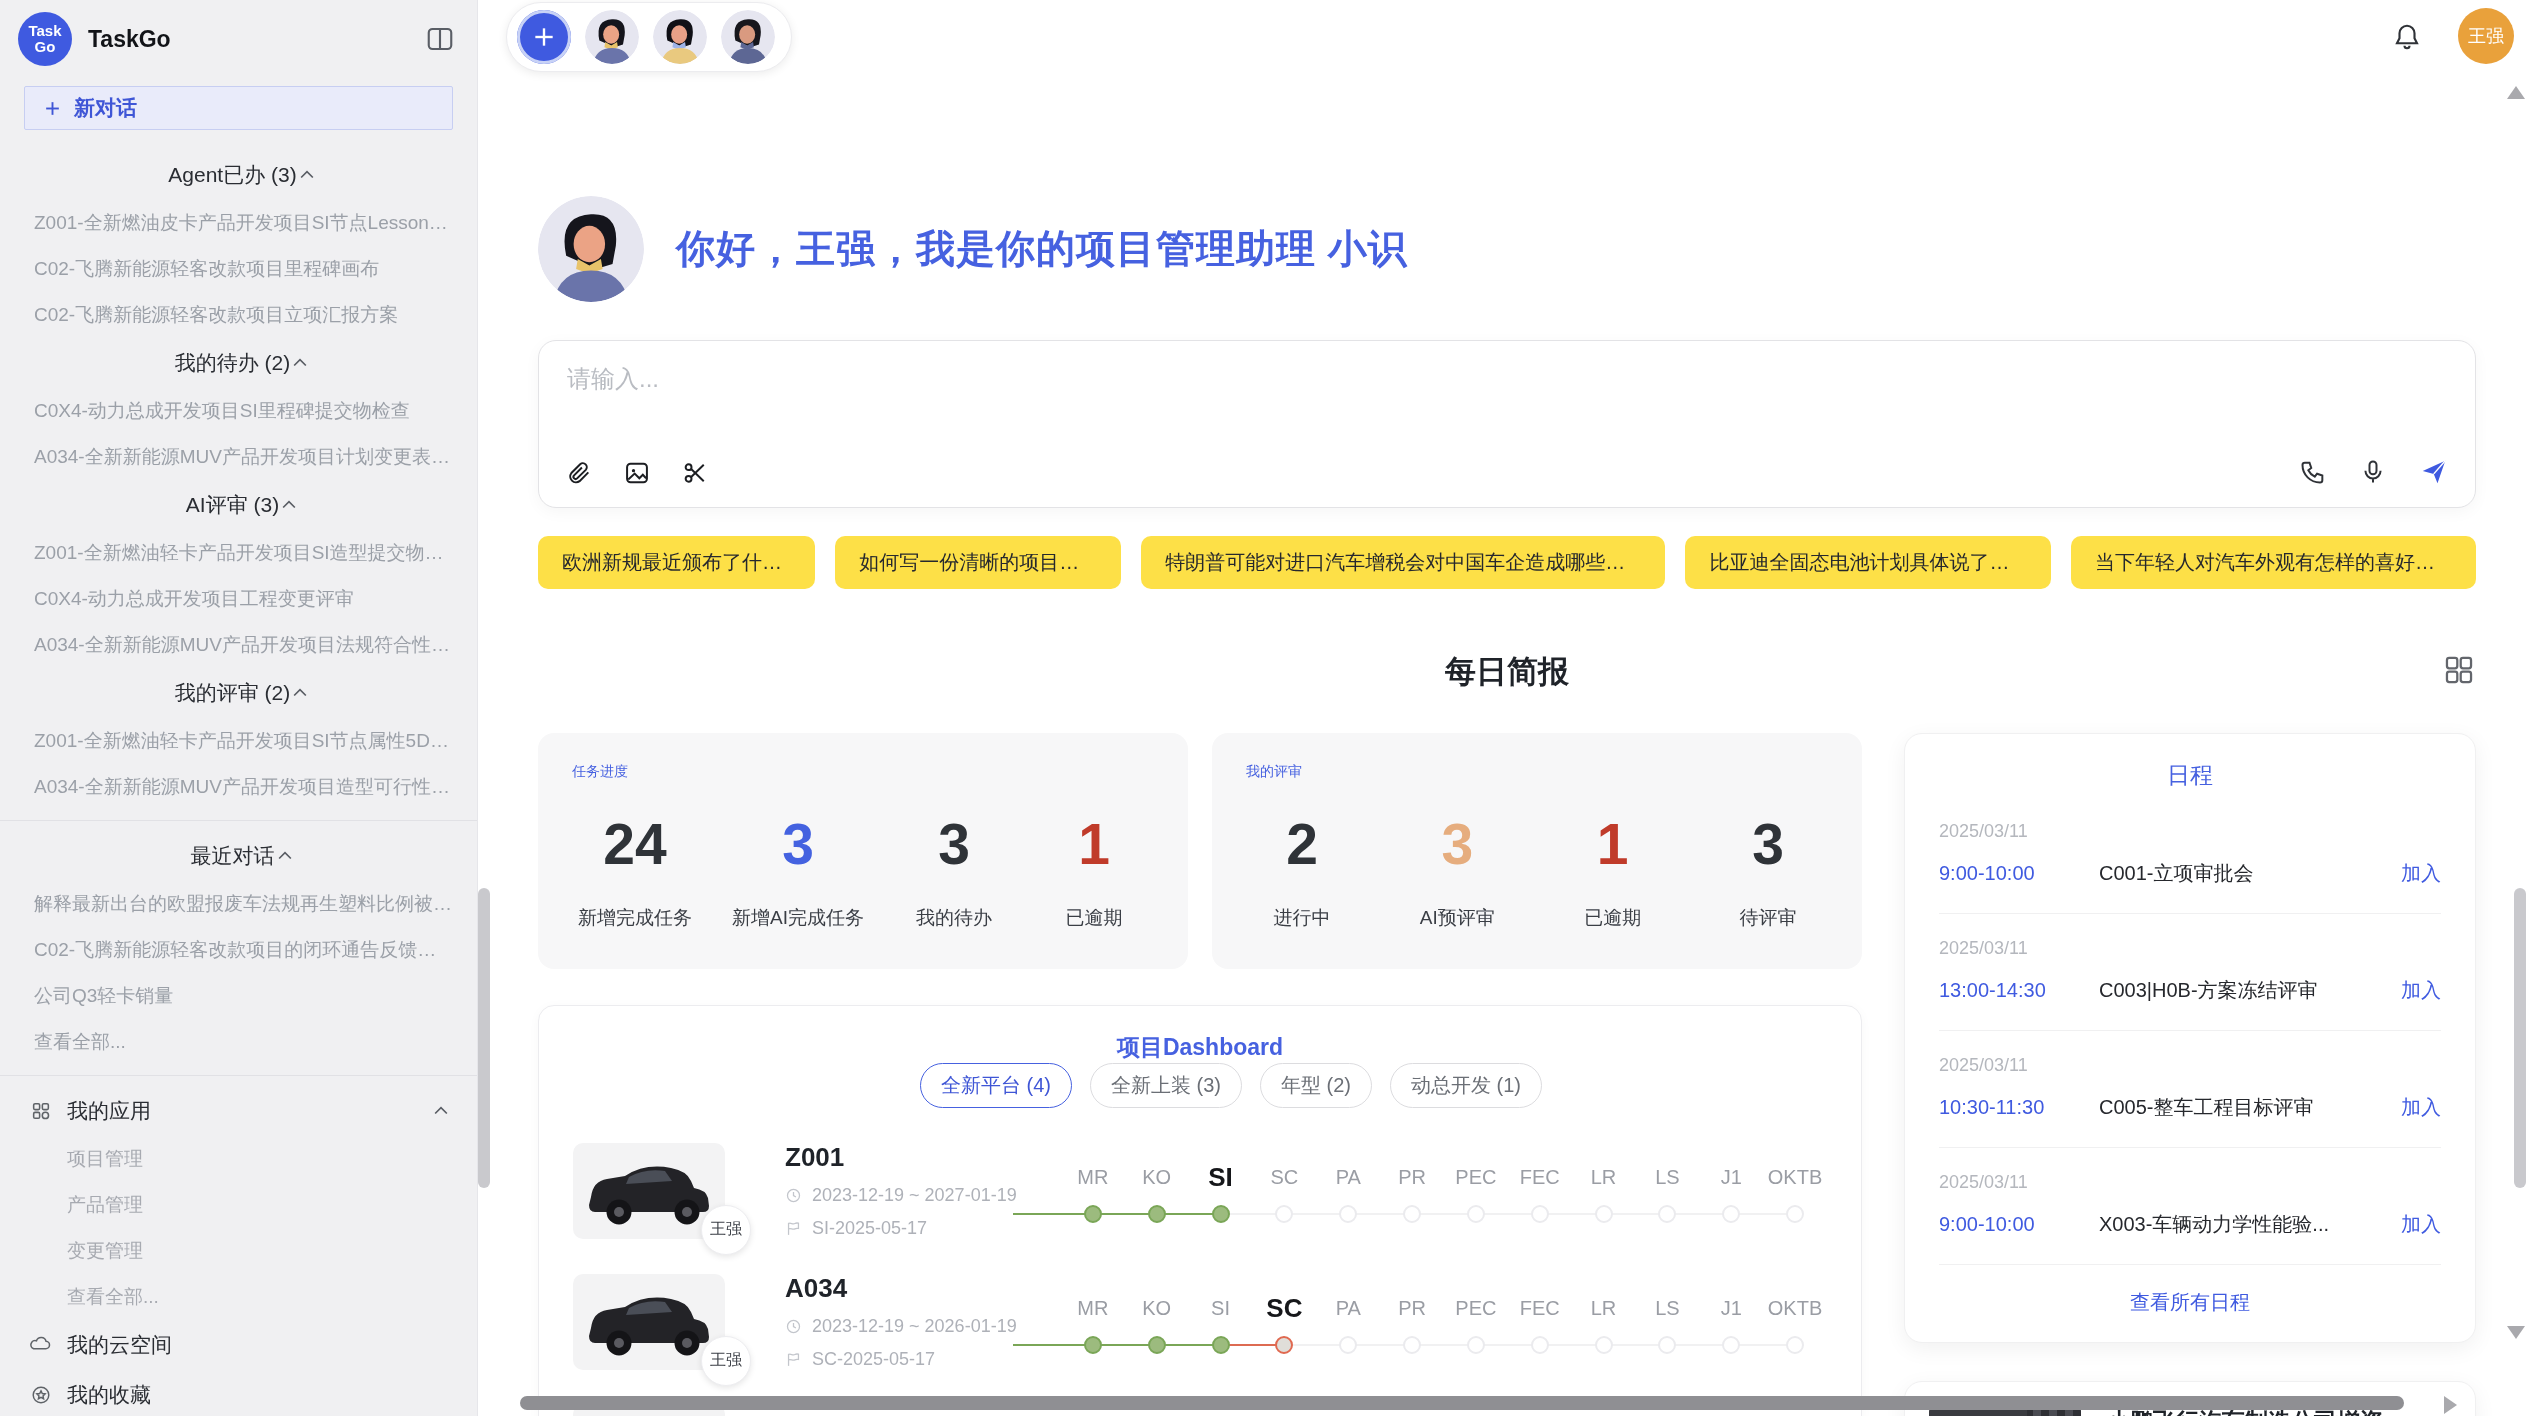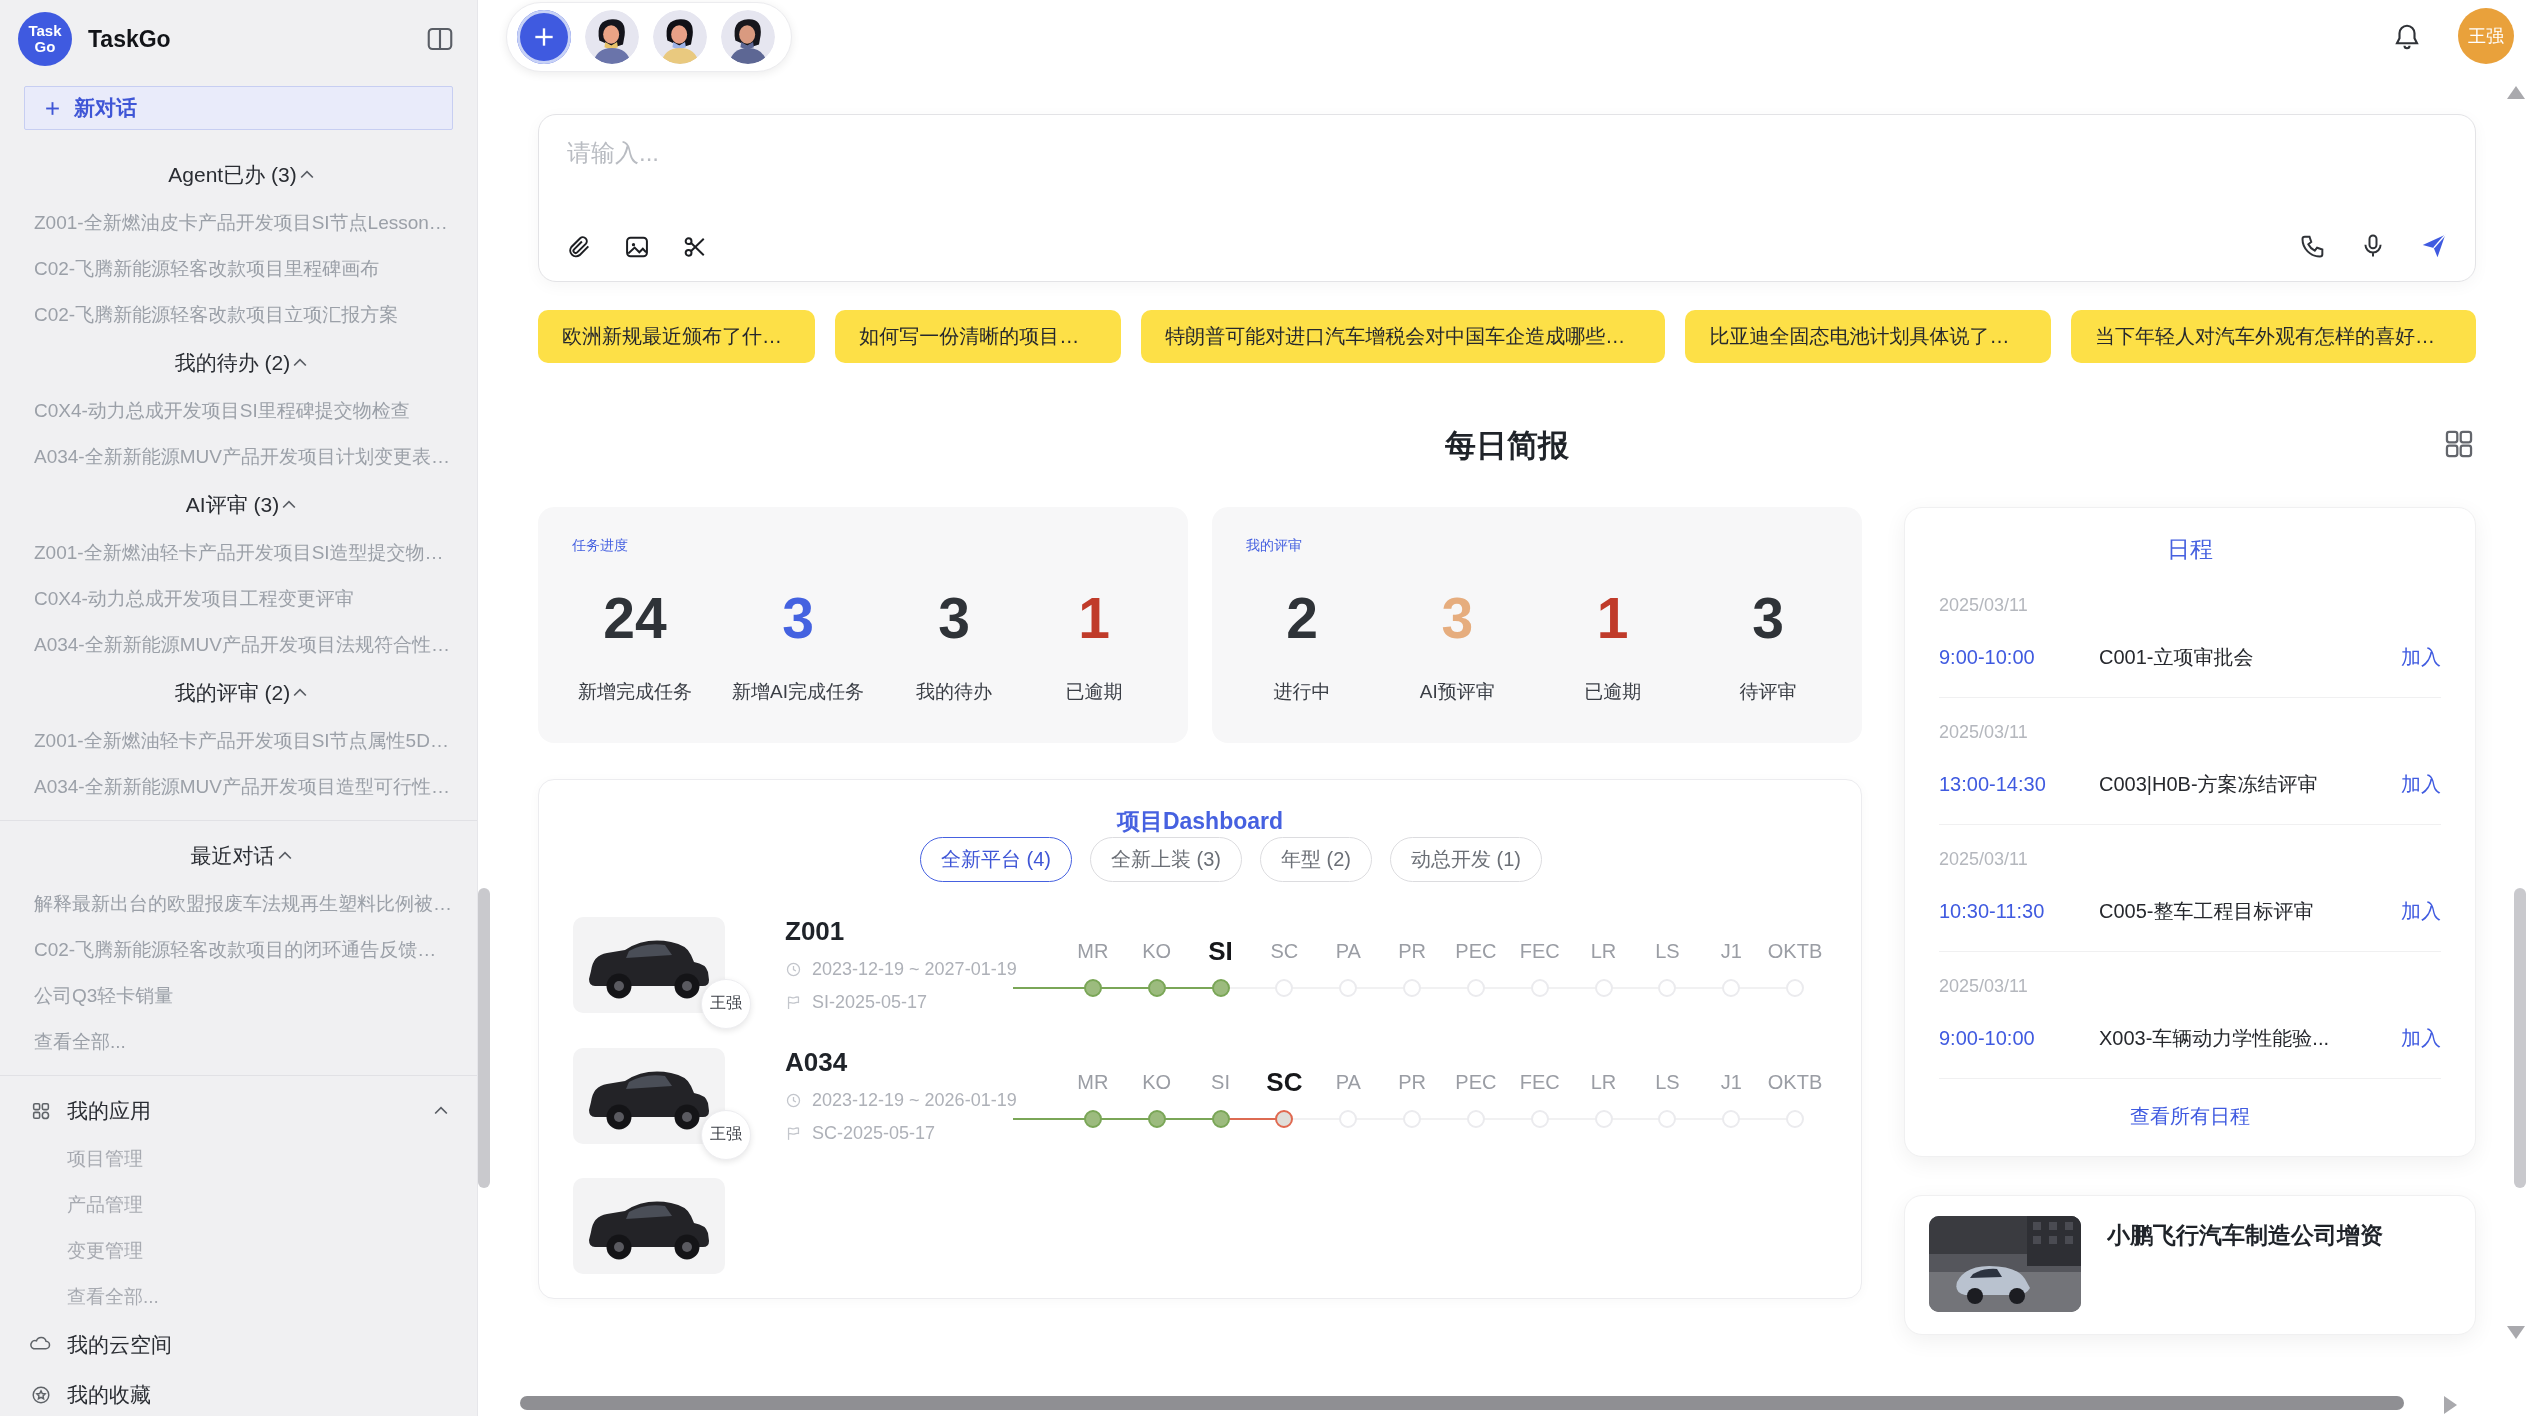--- a/index.html
+++ b/index.html
@@ -116,21 +116,21 @@
   .ms-col::before { content:""; position:absolute; top:54px; right:50%; width:100%; height:2px; background:#f1f1f2; }
   .ms-col:first-child::before { width:calc(50% + 48px); }
   .ms-col.seg-done::before { background:#7aa657; }
   .ms-col.seg-overdue::before { background:#dd6b52; }
 
   .sched-card { border:1px solid #f0f0f1; border-radius:18px; background:#fff;
     box-shadow:0 6px 22px rgba(0,0,0,.06); padding:26px 34px 20px 34px; }
   .sched-title { text-align:center; font-size:23px; color:#4661e0; padding-bottom:6px; }
   .sched-item { padding:24px 0 26px 0; border-bottom:1px solid #f0f0f1; }
   .sched-date { font-size:18px; color:#b4b7bd; }
-  .sched-line { display:flex; align-items:center; margin-top:28px; }
+  .sched-line { display:flex; align-items:center; margin-top:18px; }
   .sched-time { font-size:20px; color:#3f5ae0; width:150px; flex:none; }
   .sched-name { font-size:20px; color:#26282d; flex:1; min-width:0; white-space:nowrap;
     overflow:hidden; text-overflow:ellipsis; margin-left:10px; }
   .sched-join { font-size:20px; color:#3f5ae0; margin-left:14px; cursor:pointer; flex:none; }
   .sched-footer { text-align:center; padding:24px 0 6px 0; font-size:20px; color:#3f5ae0; cursor:pointer; }
 
   .news-card { margin-top:38px; border:1px solid #f0f0f1; border-radius:18px; background:#fff;
     box-shadow:0 6px 22px rgba(0,0,0,.06); padding:20px 24px; display:flex; gap:26px; height:140px; overflow:hidden; }
   .news-thumb { width:152px; height:96px; flex:none; border-radius:10px; overflow:hidden; }
   .news-thumb svg { display:block; width:100%; height:100%; }
@@ -315,20 +315,39 @@
         <svg viewBox="0 0 24 24" fill="none" stroke="currentColor" stroke-width="1.7">
           <path d="M12 3a6 6 0 0 0-6 6v4l-2 4h16l-2-4V9a6 6 0 0 0-6-6z"></path>
             <path d="M10 19a2 2 0 0 0 4 0"></path>
         </svg>
       </div>
       <div class="user-badge">王强</div>
     </div>
 
     <div class="content">
 
+      <div class="greet-row">
+        <div class="greet-avatar">
+            <svg viewBox="0 0 64 64">
+              <defs>
+                <clipPath id="pc3">
+                  <circle cx="32" cy="32" r="32"></circle>
+                </clipPath>
+              </defs>
+              <g clip-path="url(#pc3)">
+                <rect width="64" height="64" fill="#e6e6f0"></rect>
+                <path d="M17 36 q-5 -24 15 -25 q17 -1 15 19 l-2 11 -10 3z" fill="#15151c"></path>
+                <ellipse cx="31" cy="29" rx="9.5" ry="11" fill="#eba385"></ellipse>
+                <path d="M24 38 l7 4 7 -4 1 6 -8 3 -8 -3z" fill="#e8c36a"></path>
+                <path d="M9 66 q3 -21 23 -21 q20 0 23 21z" fill="#6a74aa"></path>
+              </g>
+            </svg>
+          </div>
+        <div class="greet-text">你好，王强，我是你的项目管理助理 小识</div>
+      </div>
 
       <div class="input-card">
         <textarea placeholder="请输入..." style=""></textarea>
         <div class="ic-left">
           <svg class="tool-ic" viewBox="0 0 24 24" fill="none" stroke="currentColor" stroke-width="1.7">
               <path d="M20 11.5 12.5 19a5 5 0 0 1-7-7L13 4.5a3.4 3.4 0 0 1 4.8 4.8L10.4 16.6a1.8 1.8 0 0 1-2.6-2.6L14.5 7.3"></path>
             </svg>
           <svg class="tool-ic" viewBox="0 0 24 24" fill="none" stroke="currentColor" stroke-width="1.7">
               <rect x="3.5" y="4" width="17" height="16" rx="3"></rect>
               <circle cx="9" cy="10" r="1.4" fill="currentColor" stroke="none"></circle>

